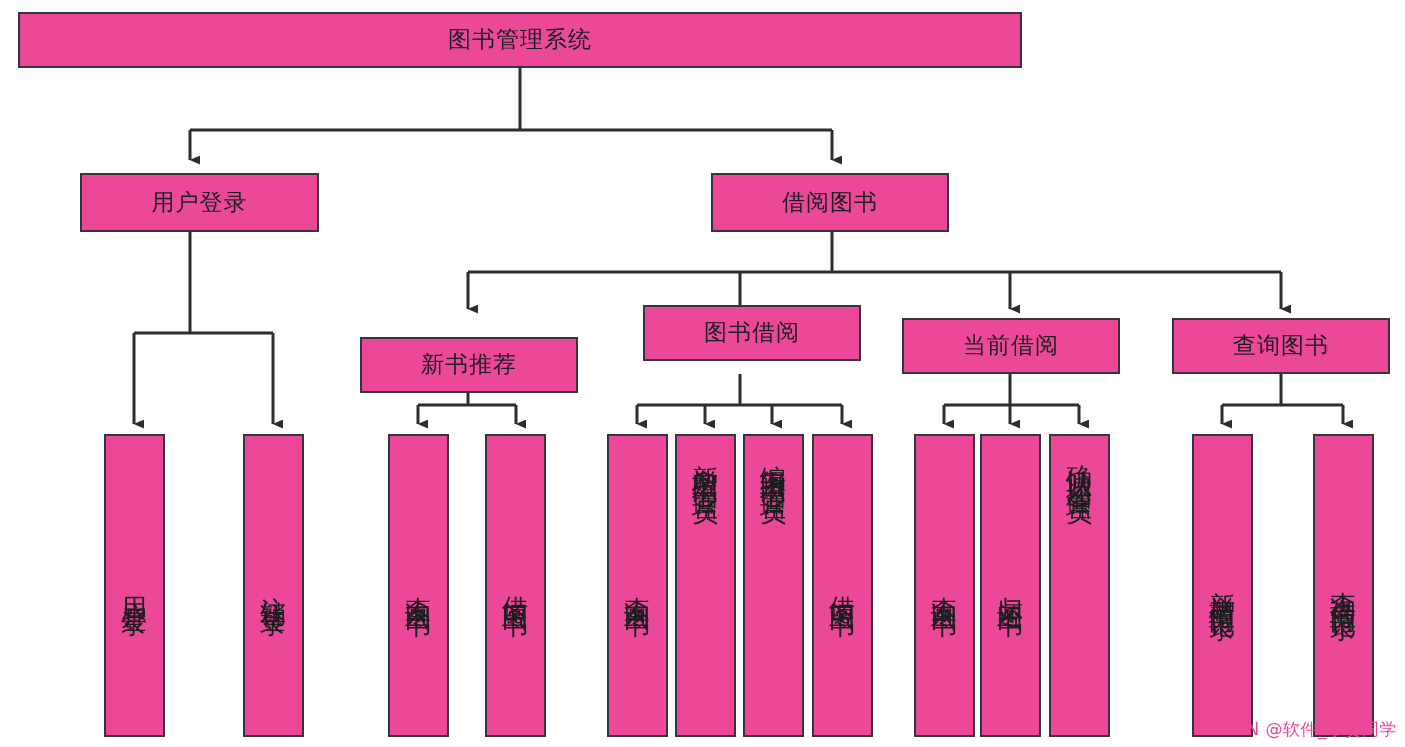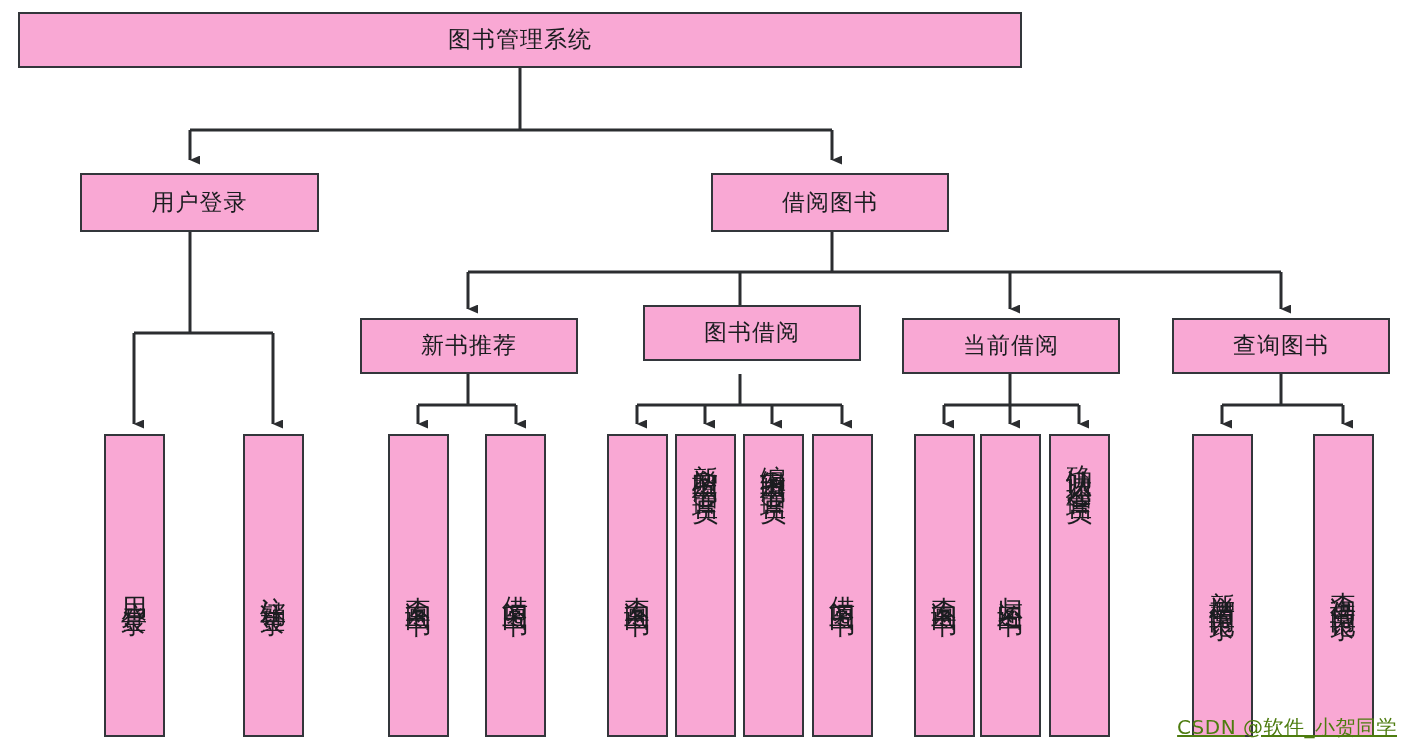--- a/index.html
+++ b/index.html
@@ -22,21 +22,21 @@
     position: absolute;
     left: 0;
     top: 0;
     width: 1405px;
     height: 747px;
     pointer-events: none;
   }
   .node {
     position: absolute;
     box-sizing: border-box;
-    background: #f9a8d4;
+    background: #ec4899;
     border: 2px solid #33363b;
     display: flex;
     align-items: center;
     justify-content: center;
     color: #1b1d20;
     z-index: 2;
   }
   .node .label {
     display: block;
     text-align: center;
@@ -61,26 +61,25 @@
     line-height: 1;
   }
   .node.vert.centered {
     align-items: center;
     padding-top: 0;
   }
   #watermark {
     position: absolute;
     right: 8px;
     bottom: 6px;
-    font-size: 20px;
-    color: #4d7c0f;
+    font-size: 17px;
+    color: #ec4899;
     letter-spacing: 0.5px;
     z-index: 5;
     white-space: nowrap;
-    text-decoration: underline;
   }
 </style>
 </head>
 <body>
 
 <div id="canvas">
 
   <svg id="edges" viewBox="0 0 1405 747">
     <defs>
       <marker id="arw" markerWidth="9" markerHeight="11" refX="4.5" refY="10.2" orient="auto-start-reverse" markerUnits="userSpaceOnUse">
@@ -136,21 +135,21 @@
     <span class="label">图书管理系统</span>
   </div>
 
   <div class="node horiz" style="left:80px; top:173px; width:239px; height:59px;">
     <span class="label">用户登录</span>
   </div>
   <div class="node horiz" style="left:711px; top:173px; width:238px; height:59px;">
     <span class="label">借阅图书</span>
   </div>
 
-  <div class="node horiz" style="left:360px; top:318px; width:218px; height:56px;">
+  <div class="node horiz" style="left:360px; top:337px; width:218px; height:56px;">
     <span class="label">新书推荐</span>
   </div>
   <div class="node horiz" style="left:632px; top:305px; width:218px; height:56px;margin-left:11px;">
     <span class="label">图书借阅</span>
   </div>
   <div class="node horiz" style="left:902px; top:318px; width:218px; height:56px;">
     <span class="label">当前借阅</span>
   </div>
   <div class="node horiz" style="left:1172px; top:318px; width:218px; height:56px;">
     <span class="label">查询图书</span>

